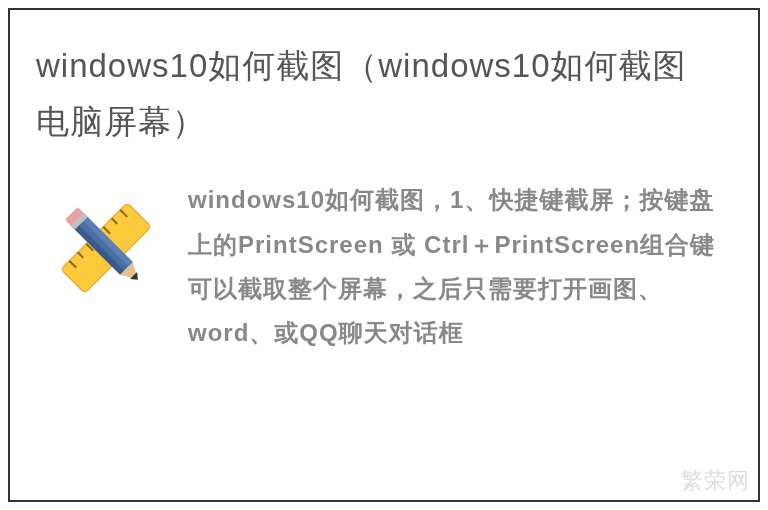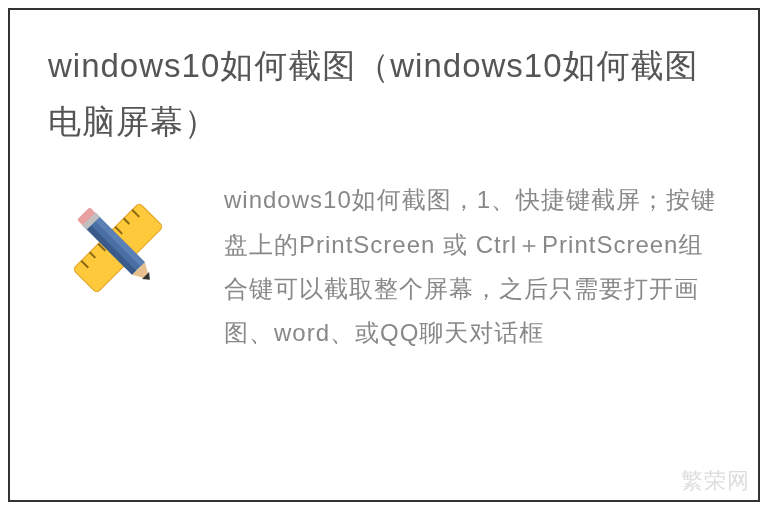--- a/index.html
+++ b/index.html
@@ -16,34 +16,35 @@
     }
     .outer-border {
       position: absolute;
       top: 8px;
       left: 8px;
       right: 8px;
       bottom: 8px;
       border: 2px solid #333;
     }
     .content-wrapper {
-      padding: 38px 48px 20px 48px;
+      padding: 38px 48px 20px 36px;
     }
     .title {
       font-size: 33px;
       color: #555;
       font-weight: 400;
       line-height: 1.7;
       margin-bottom: 28px;
       letter-spacing: 1px;
     }
     .body-section {
       display: flex;
-      gap: 36px;
+      gap: 12px;
       align-items: flex-start;
+      font-weight: bold;
     }
     .icon-container {
       flex-shrink: 0;
       width: 140px;
       height: 140px;
       display: flex;
       align-items: center;
       justify-content: center;
     }
     .body-text {

